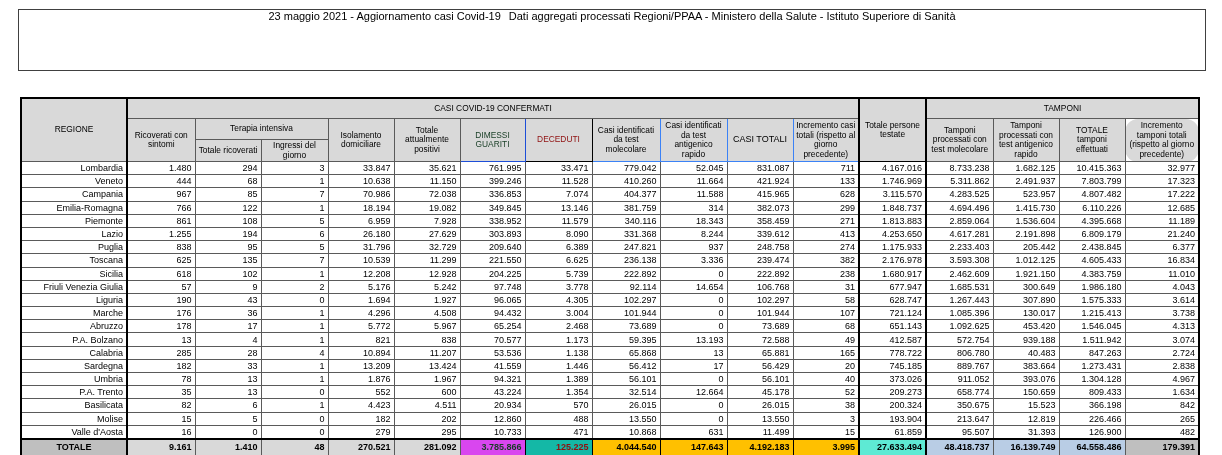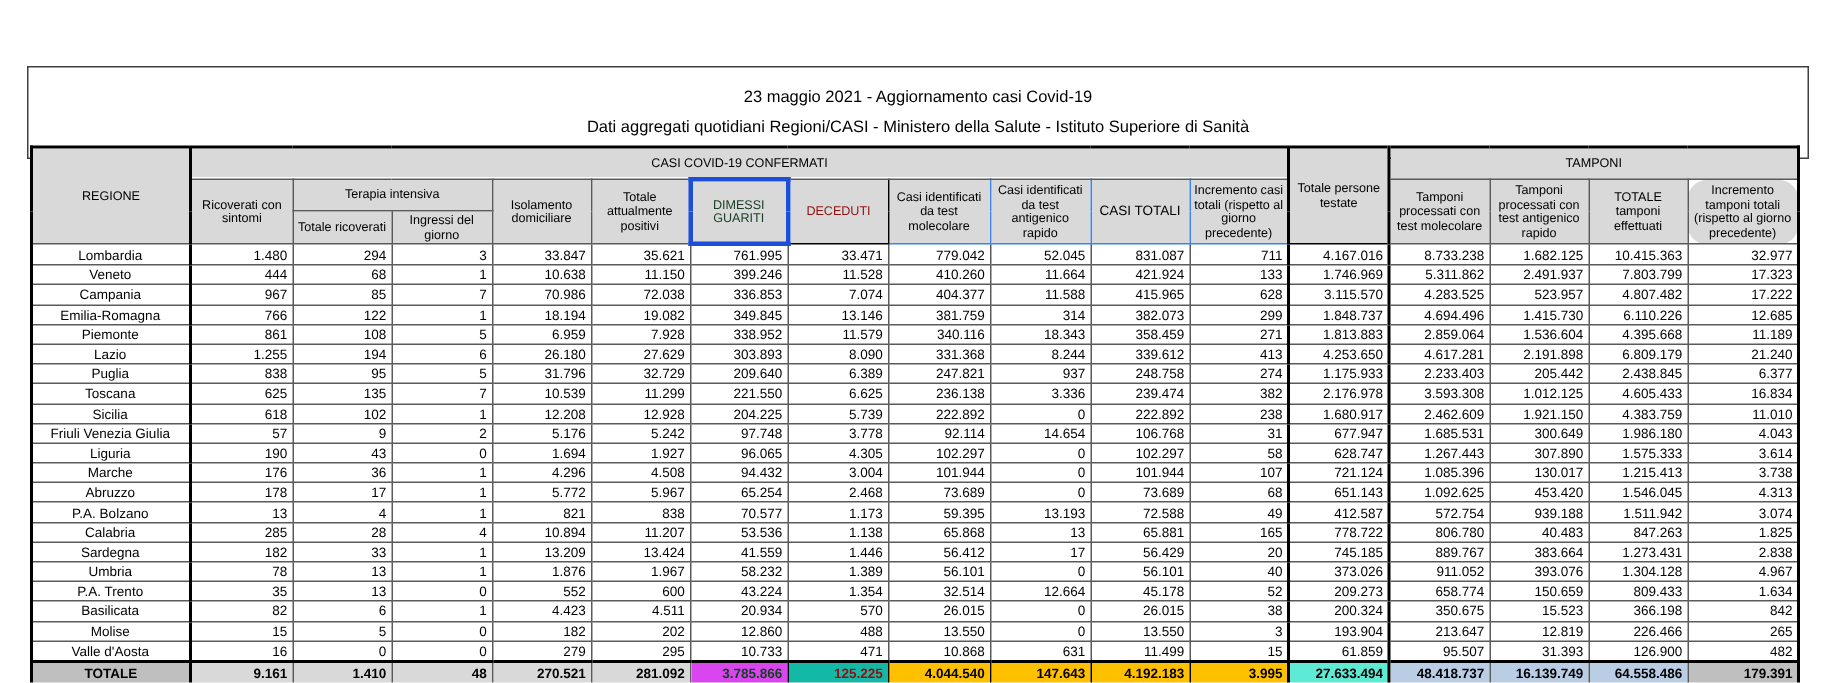--- a/index.html
+++ b/index.html
@@ -1,46 +1,46 @@
 <!DOCTYPE html>
 <html><head>
 <meta charset="utf-8">
 <style>
   html,body{margin:0;padding:0;background:#fff;width:1222px;height:455px;overflow:hidden;
     font-family:"Liberation Sans","DejaVu Sans",sans-serif;color:#000;}
   .page{position:relative;width:1222px;height:455px;}
 
   .title-box{position:absolute;left:18px;top:9px;width:1186px;height:60px;
-    border:1px solid #404040;display:flex;flex-direction:column;justify-content:center;
-    gap:8px;background:#fff;margin-top:35px;}
+    border:1px solid #404040;display:flex;flex-direction:row;justify-content:center;
+    gap:8px;background:#fff;}
   .title-box .t1,.title-box .t2{font-size:11px;line-height:12px;text-align:center;}
 
   table.covid{position:absolute;left:20px;top:97px;border-collapse:collapse;table-layout:fixed;
     border:2px solid #000;}
   .covid th,.covid td{border:1px solid #5a5a5a;overflow:hidden;}
 
   
   .covid thead th{font-size:8.4px;line-height:9.5px;font-weight:normal;text-align:center;
     vertical-align:middle;background:#d9d9d9;padding:1px 2px;}
   th.regione{background:#bfbfbf;font-weight:bold;font-size:10px;}
   th.band{font-weight:bold;font-size:10.5px;height:17px;background:#d9d9d9;}
   th.terapia{font-size:9px;height:18px;}
-  th.green{background:#00b050;color:#173d24;font-weight:bold;font-size:9px;border:3px solid #1d4ed8;}
+  th.green{background:#00b050;color:#173d24;font-weight:bold;font-size:9px;border:1px solid #1d4ed8;}
   th.red{background:#ff0000;color:#8f1010;font-weight:bold;font-size:9px;border:1px solid #000;}
   th.yellow{background:#ffc000;border:1px solid #3b82f6;}
   th.yellow.caps{font-size:9px;}
   th.cyan{background:#00b0f0;border:1px solid #000;font-size:9px;}
   th.blueband{background:#b9cde5;font-weight:bold;font-size:10.5px;height:17px;}
   th.lblue{background:#b9cde5;}
   th.grayblue{background:#d6dce4;border-radius:13px;}
 
   
   .covid tbody td{height:12.2px;font-size:9px;line-height:10px;padding:0 3px 0 2px;background:#fff;}
   .covid tbody td.num{text-align:right;}
-  .covid tbody td.region{text-align:center;}
+  .covid tbody td.region{text-align:right;}
 
   
   .covid td:nth-child(2),.covid th.sep{border-left:2px solid #000;}
   .covid tbody td:nth-child(13),.covid tbody td:nth-child(14){border-left:2px solid #000;}
 
   
   .covid tfoot td{height:15px;font-size:9px;font-weight:bold;text-align:right;
     padding:0 3px;border-top:2px solid #000;}
   .covid tfoot td.c0{background:#bfbfbf;text-align:center;}
   .covid tfoot td.c1,.covid tfoot td.c2,.covid tfoot td.c3,.covid tfoot td.c4,.covid tfoot td.c5{background:#d9d9d9;}
@@ -51,21 +51,21 @@
   .covid tfoot td.c13,.covid tfoot td.c14,.covid tfoot td.c15{background:#b9cde5;}
   .covid tfoot td.c16{background:#bfbfbf;}
 </style>
 </head>
 <body>
 
 <div class="page">
 
   <div class="title-box">
     <div class="t1">23 maggio 2021 - Aggiornamento casi Covid-19</div>
-    <div class="t2">Dati aggregati quotidiani Regioni/CASI - Ministero della Salute - Istituto Superiore di Sanità</div>
+    <div class="t2">Dati aggregati processati Regioni/PPAA - Ministero della Salute - Istituto Superiore di Sanità</div>
   </div>
 
   <table class="covid">
     <colgroup>
       <col style="width:106px">
         <col style="width:68px">
         <col style="width:66px">
         <col style="width:67px">
       <col style="width:66px">
         <col style="width:66px">
@@ -386,21 +386,21 @@
           <td class="num">53.536</td>
           <td class="num">1.138</td>
           <td class="num">65.868</td>
           <td class="num">13</td>
           <td class="num">65.881</td>
           <td class="num">165</td>
           <td class="num">778.722</td>
           <td class="num">806.780</td>
           <td class="num">40.483</td>
           <td class="num">847.263</td>
-          <td class="num">1.825</td>
+          <td class="num">2.724</td>
         </tr>
         <tr>
           <td class="region">Sardegna</td>
           <td class="num">182</td>
           <td class="num">33</td>
           <td class="num">1</td>
           <td class="num">13.209</td>
           <td class="num">13.424</td>
           <td class="num">41.559</td>
           <td class="num">1.446</td>
@@ -414,21 +414,21 @@
           <td class="num">1.273.431</td>
           <td class="num">2.838</td>
         </tr>
         <tr>
           <td class="region">Umbria</td>
           <td class="num">78</td>
           <td class="num">13</td>
           <td class="num">1</td>
           <td class="num">1.876</td>
           <td class="num">1.967</td>
-          <td class="num">58.232</td>
+          <td class="num">94.321</td>
           <td class="num">1.389</td>
           <td class="num">56.101</td>
           <td class="num">0</td>
           <td class="num">56.101</td>
           <td class="num">40</td>
           <td class="num">373.026</td>
           <td class="num">911.052</td>
           <td class="num">393.076</td>
           <td class="num">1.304.128</td>
           <td class="num">4.967</td>

